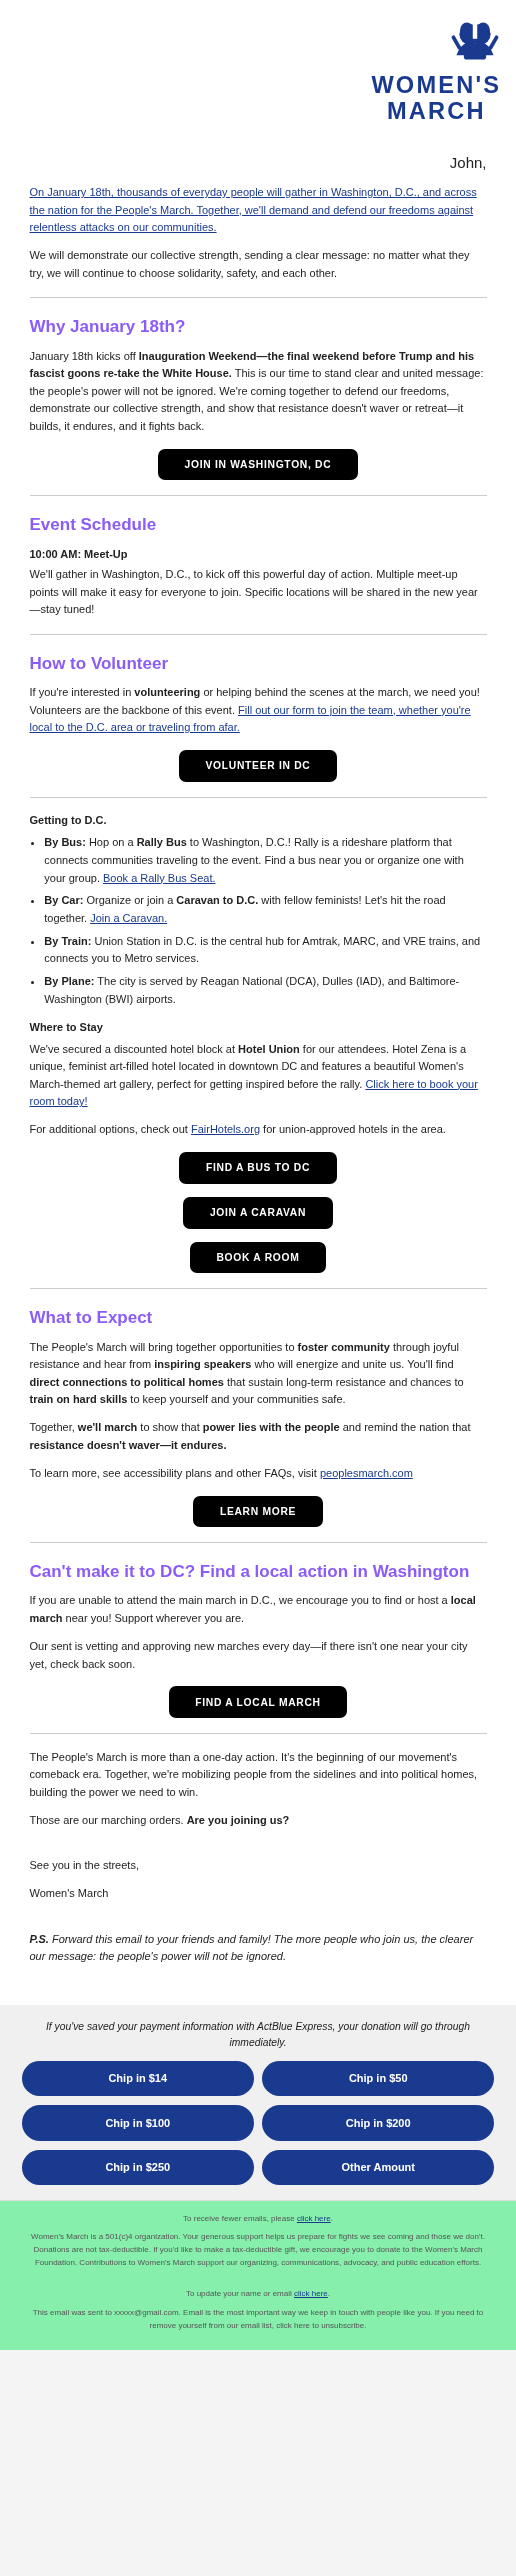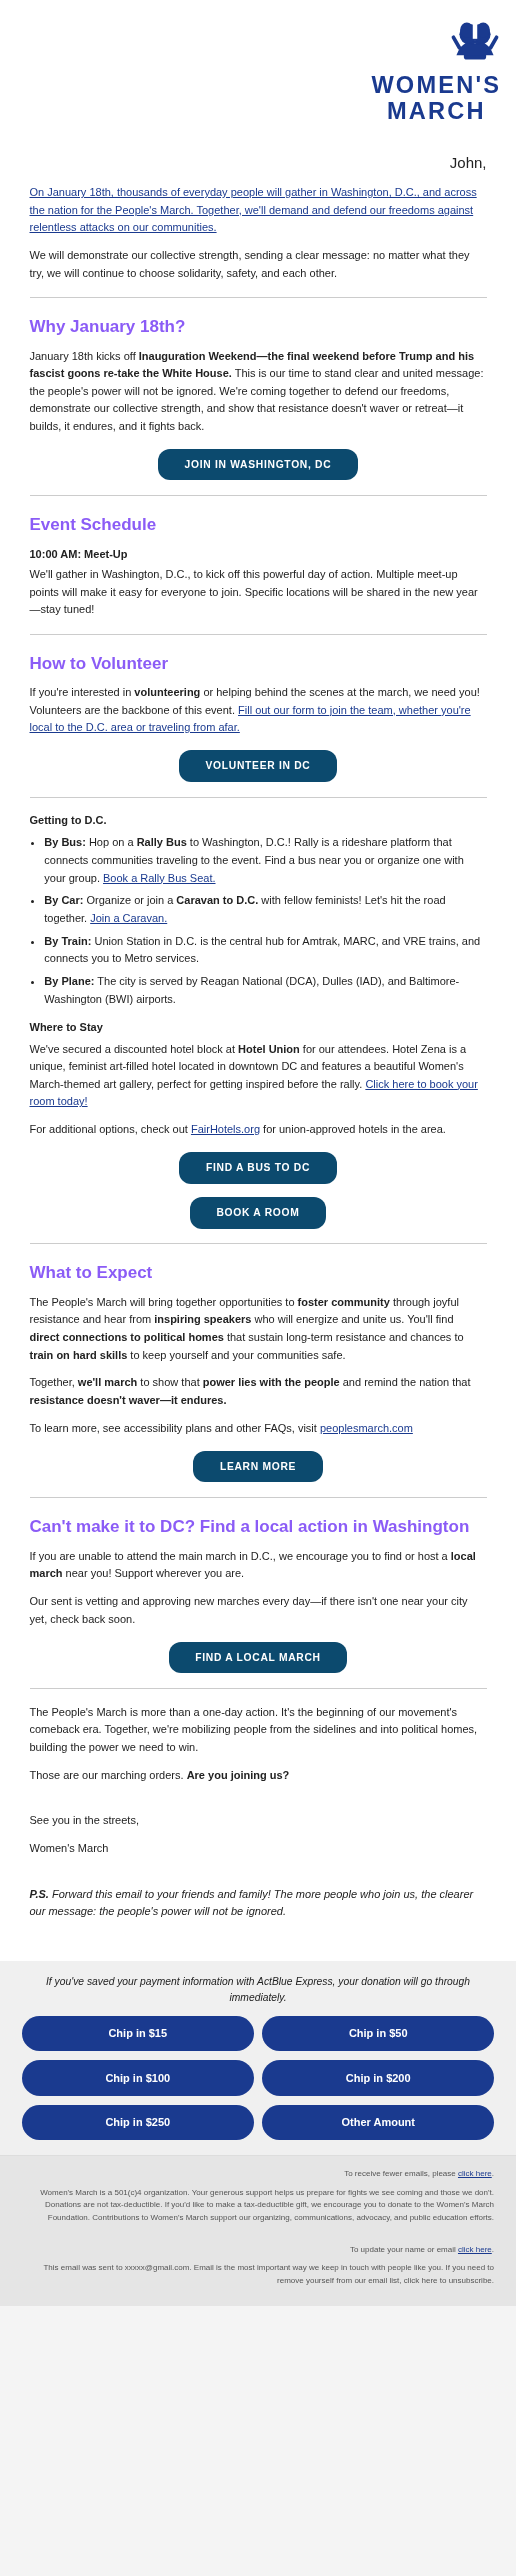--- a/index.html
+++ b/index.html
@@ -63,27 +63,27 @@
       color: #8b5cf6;
       margin-bottom: 7.4px;
       font-weight: bold;
     }
     .btn-row {
       text-align: center;
       margin: 13.3px 0;
     }
     .btn-primary {
       display: inline-block;
-      background: #0c4a6e;
+      background: #000000;
       color: #fff;
       font-weight: bold;
       font-size: 10.3px;
       letter-spacing: 0.7px;
       padding: 10.3px 26.6px;
-      border-radius: 12px;
+      border-radius: 7px;
       text-decoration: none;
       text-transform: uppercase;
       cursor: pointer;
       border: none;
     }
     .event-time {
       font-weight: bold;
       margin-bottom: 3px;
       font-size: 11px;
     }
@@ -124,25 +124,25 @@
       border: none;
       width: 100%;
     }
     .chip-intro {
       font-size: 10.3px;
       font-style: italic;
       text-align: center;
       margin-bottom: 5.9px;
     }
     .footer {
-      background: #e5e5e5;
+      background: #86efac;
       padding: 11.8px 22px;
       font-size: 8px;
       color: #555;
-      text-align: right;
+      text-align: center;
       border-top: 0.7px solid #ddd;
     }
     .footer a { color: #1a3a8f; }
     .footer-note {
       margin-bottom: 5.9px;
       font-size: 8px;
     }
     a { color: #1a3a8f; }
   </style>
 </head>
@@ -251,20 +251,23 @@
       We've secured a discounted hotel block at <strong>Hotel Union</strong> for our attendees. Hotel Zena is a unique, feminist art-filled hotel located in downtown DC and features a beautiful Women's March-themed art gallery, perfect for getting inspired before the rally. <a href="#">Click here to book your room today!</a>
     </p>
     <p>
       For additional options, check out <a href="#">FairHotels.org</a> for union-approved hotels in the area.
     </p>
 
     <div class="btn-row">
       <button class="btn-primary">FIND A BUS TO DC</button>
     </div>
     <div class="btn-row">
+      <button class="btn-primary">JOIN A CARAVAN</button>
+    </div>
+    <div class="btn-row">
       <button class="btn-primary">BOOK A ROOM</button>
     </div>
 
     <hr class="section-divider">
 
     
     <h2>What to Expect</h2>
     <p>
       The People's March will bring together opportunities to <strong>foster community</strong> through joyful resistance and hear from <strong>inspiring speakers</strong> who will energize and unite us. You'll find <strong>direct connections to political homes</strong> that sustain long-term resistance and chances to <strong>train on hard skills</strong> to keep yourself and your communities safe.
     </p>
@@ -305,21 +308,21 @@
       <em><strong>P.S.</strong> Forward this email to your friends and family! The more people who join us, the clearer our message: the people's power will not be ignored.</em>
     </p>
 
   </div>
 
   <div class="chip-section">
     <p class="chip-intro">
       <em>If you've saved your payment information with ActBlue Express, your donation will go through immediately.</em>
     </p>
     <div class="chip-grid">
-      <button class="chip-btn">Chip in $15</button>
+      <button class="chip-btn">Chip in $14</button>
       <button class="chip-btn">Chip in $50</button>
       <button class="chip-btn">Chip in $100</button>
       <button class="chip-btn">Chip in $200</button>
       <button class="chip-btn">Chip in $250</button>
       <button class="chip-btn">Other Amount</button>
     </div>
   </div>
 
   <div class="footer">
     <p class="footer-note">

